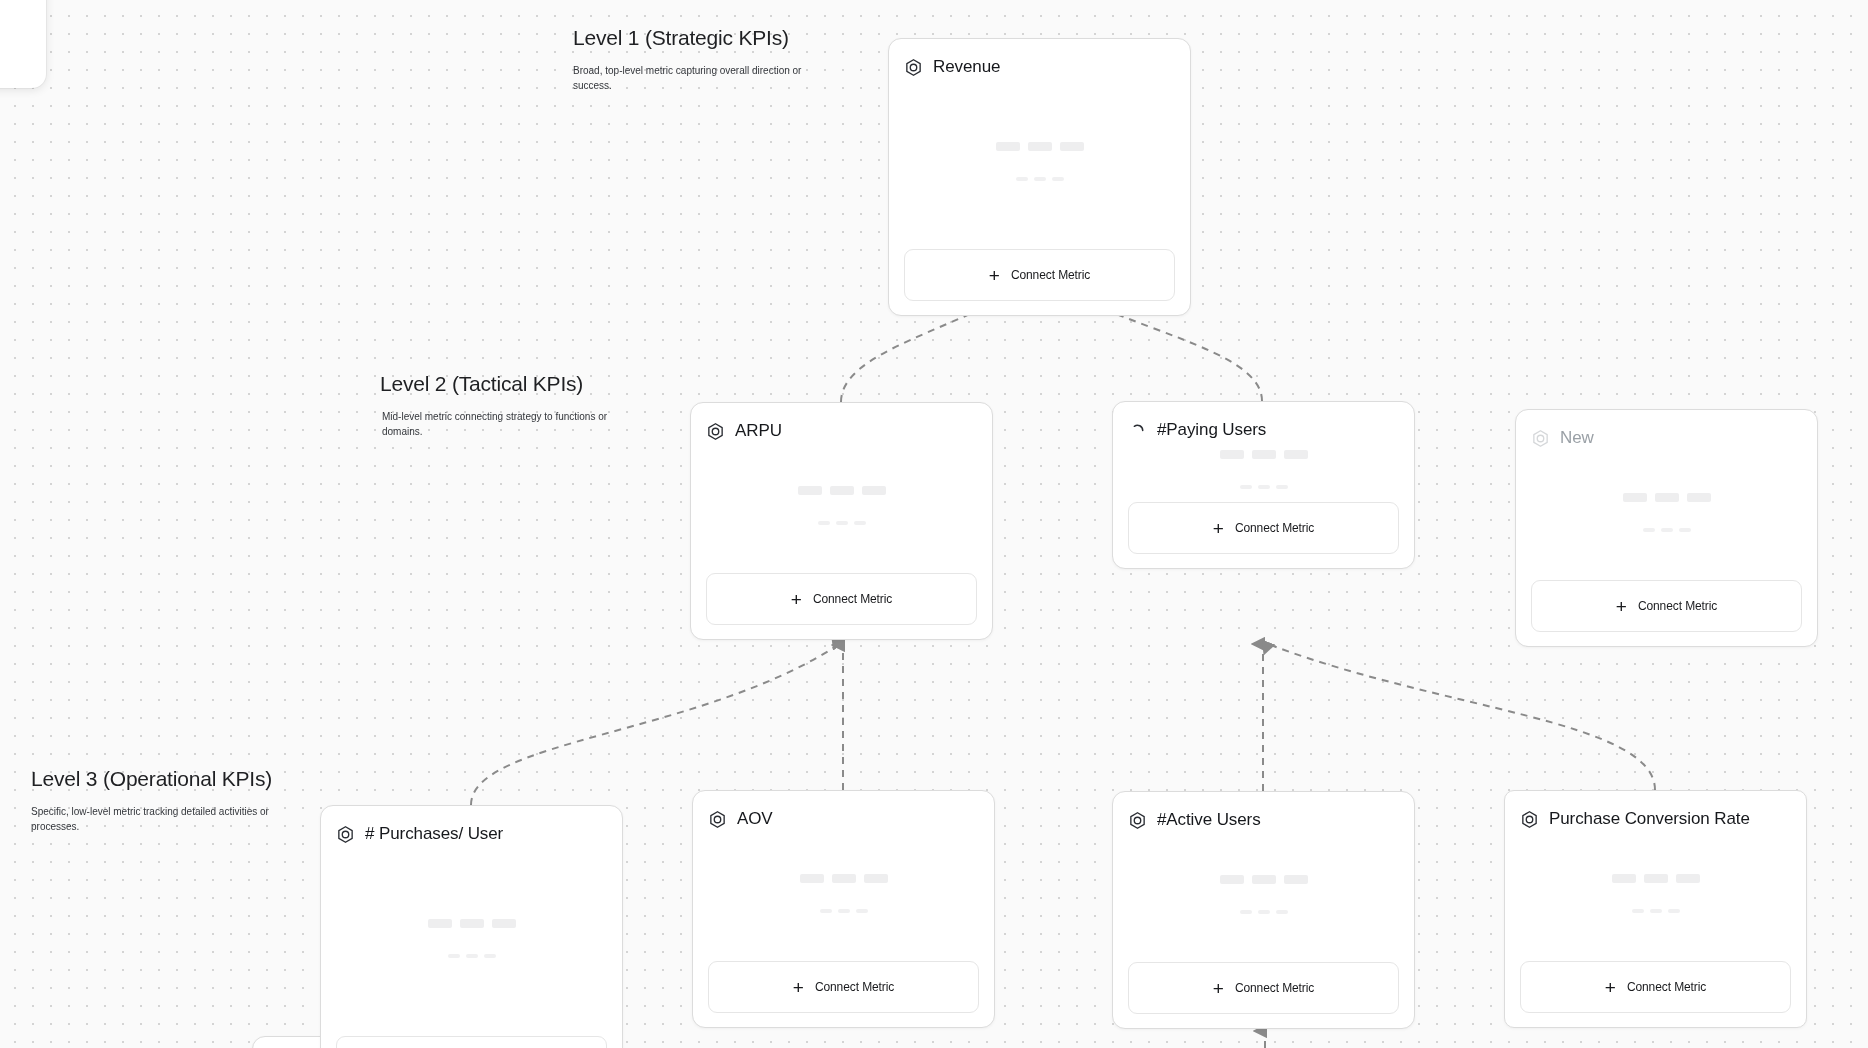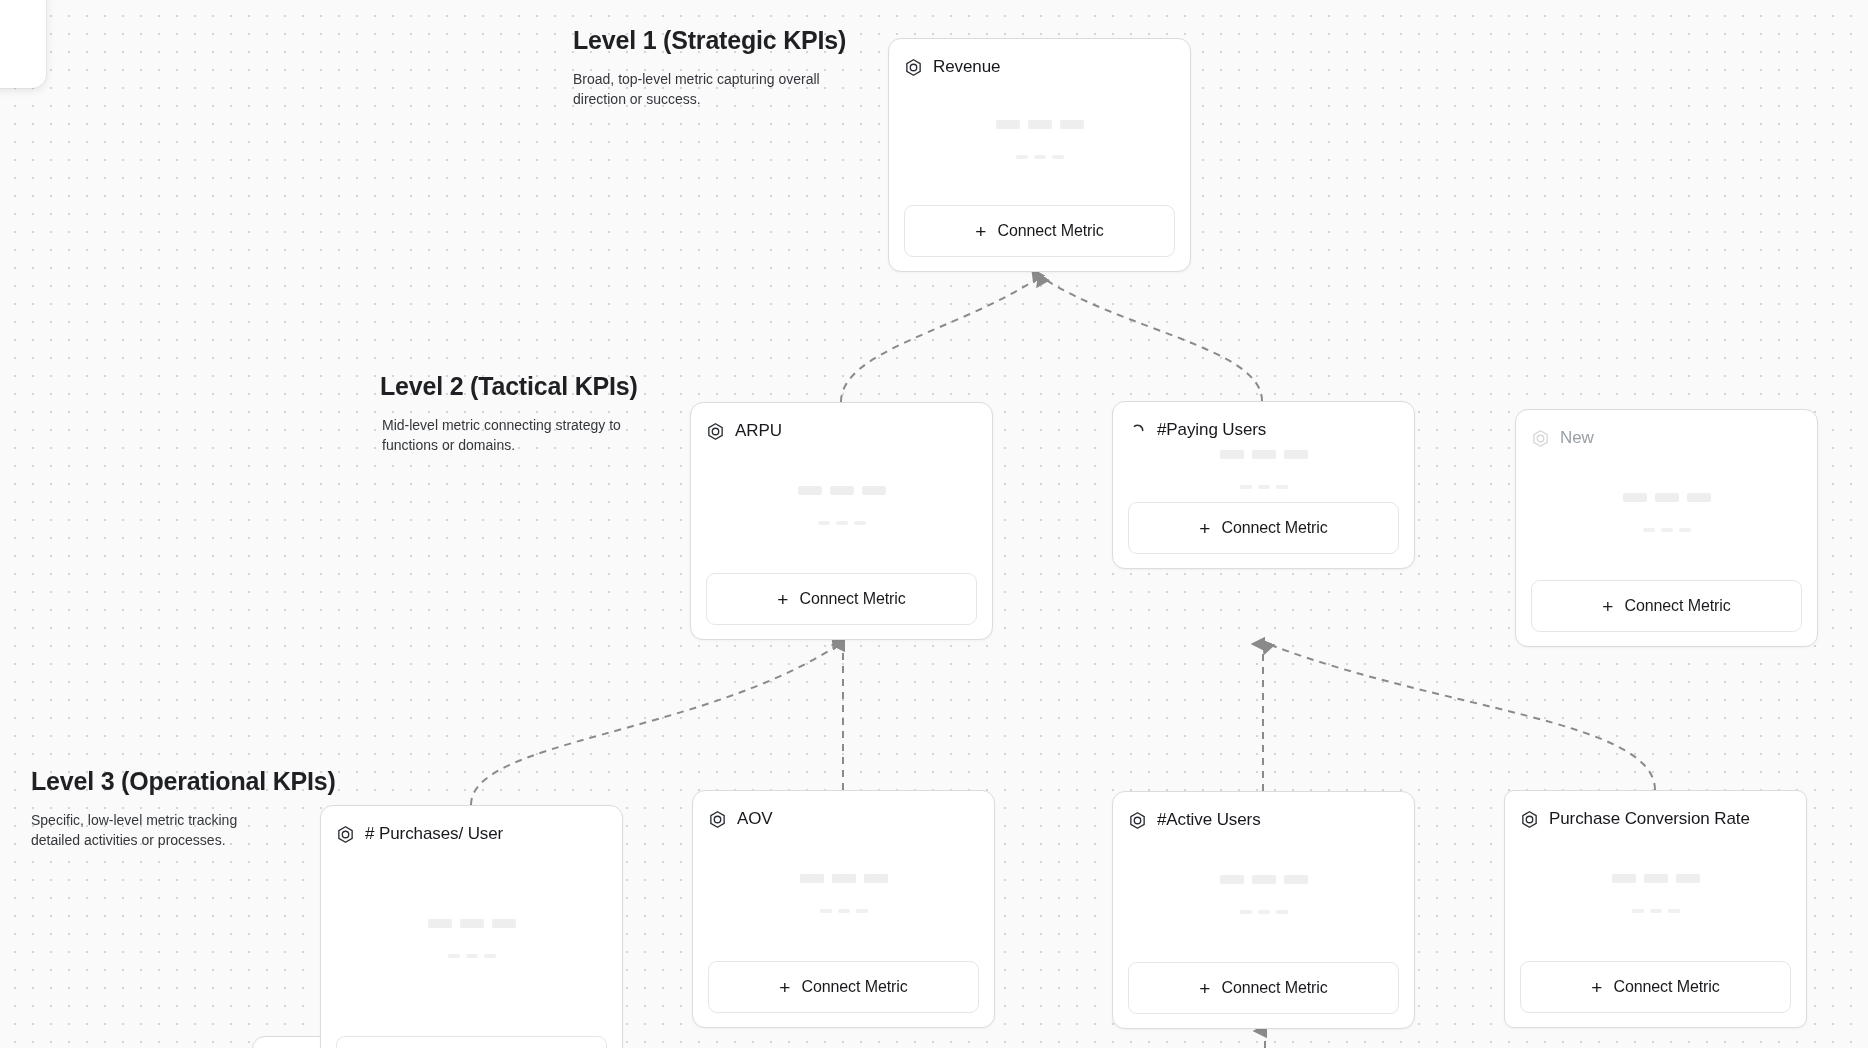--- a/index.html
+++ b/index.html
@@ -48,29 +48,29 @@
     position: absolute;
     left: 0; top: 0;
     width: 1868px; height: 1048px;
     z-index: 5;
     pointer-events: none;
   }
 
   
   .level-caption { position: absolute; z-index: 8; }
   .level-caption .lvl-title {
-    font-size: 25px;
-    font-weight: bold;
+    font-size: 21px;
+    font-weight: normal;
     color: #1f2023;
     letter-spacing: -0.2px;
     white-space: nowrap;
   }
   .level-caption .lvl-desc {
     margin-top: 14px;
-    font-size: 14px;
+    font-size: 10px;
     line-height: 1.46;
     color: #33363b;
     width: 250px;
   }
 
   #caption-l1 { left: 573px; top: 26px; }
   #caption-l2 { left: 380px; top: 372px; }
   #caption-l2 .lvl-desc { margin-left: 2px; }
   #caption-l3 { left: 31px; top: 767px; }
 
@@ -148,21 +148,21 @@
     cursor: pointer;
     user-select: none;
   }
   .connect-btn .plus {
     font-size: 19px;
     color: #18191c;
     line-height: 1;
     font-weight: 400;
   }
   .connect-btn .lbl {
-    font-size: 16px;
+    font-size: 12px;
     color: #18191c;
     letter-spacing: -0.1px;
     white-space: nowrap;
   }
   .metric-card.muted .connect-btn .plus,
   .metric-card.muted .connect-btn .lbl { color: #1b1c1f; }
 </style>
 </head>
 <body>
 
@@ -192,21 +192,21 @@
     <div class="lvl-title">Level 2 (Tactical KPIs)</div>
     <div class="lvl-desc">Mid-level metric connecting strategy to functions or domains.</div>
   </div>
 
   <div class="level-caption" id="caption-l3">
     <div class="lvl-title">Level 3 (Operational KPIs)</div>
     <div class="lvl-desc">Specific, low-level metric tracking detailed activities or processes.</div>
   </div>
 
   <div id="cards-host">
-      <div class="metric-card" style="left: 888px; top: 38px; width: 303px; height: 234px;">
+      <div class="metric-card" style="left: 888px; top: 38px; width: 303px; height: 278px;">
         <div class="card-head">
           <svg class="card-icon" viewBox="0 0 24 24">
             <path d="M12 2.2 L20.4 7 L20.4 17 L12 21.8 L3.6 17 L3.6 7 Z" fill="none" stroke="#2a2d33" stroke-width="1.7" stroke-linejoin="round"></path>
             <circle cx="12" cy="12" r="4.1" fill="none" stroke="#2a2d33" stroke-width="1.7"></circle>
           </svg>
           <span class="card-title">Revenue</span>
         </div>
         <div class="card-body">
           <div class="skeleton-row">
             <span class="sk w1"></span>

